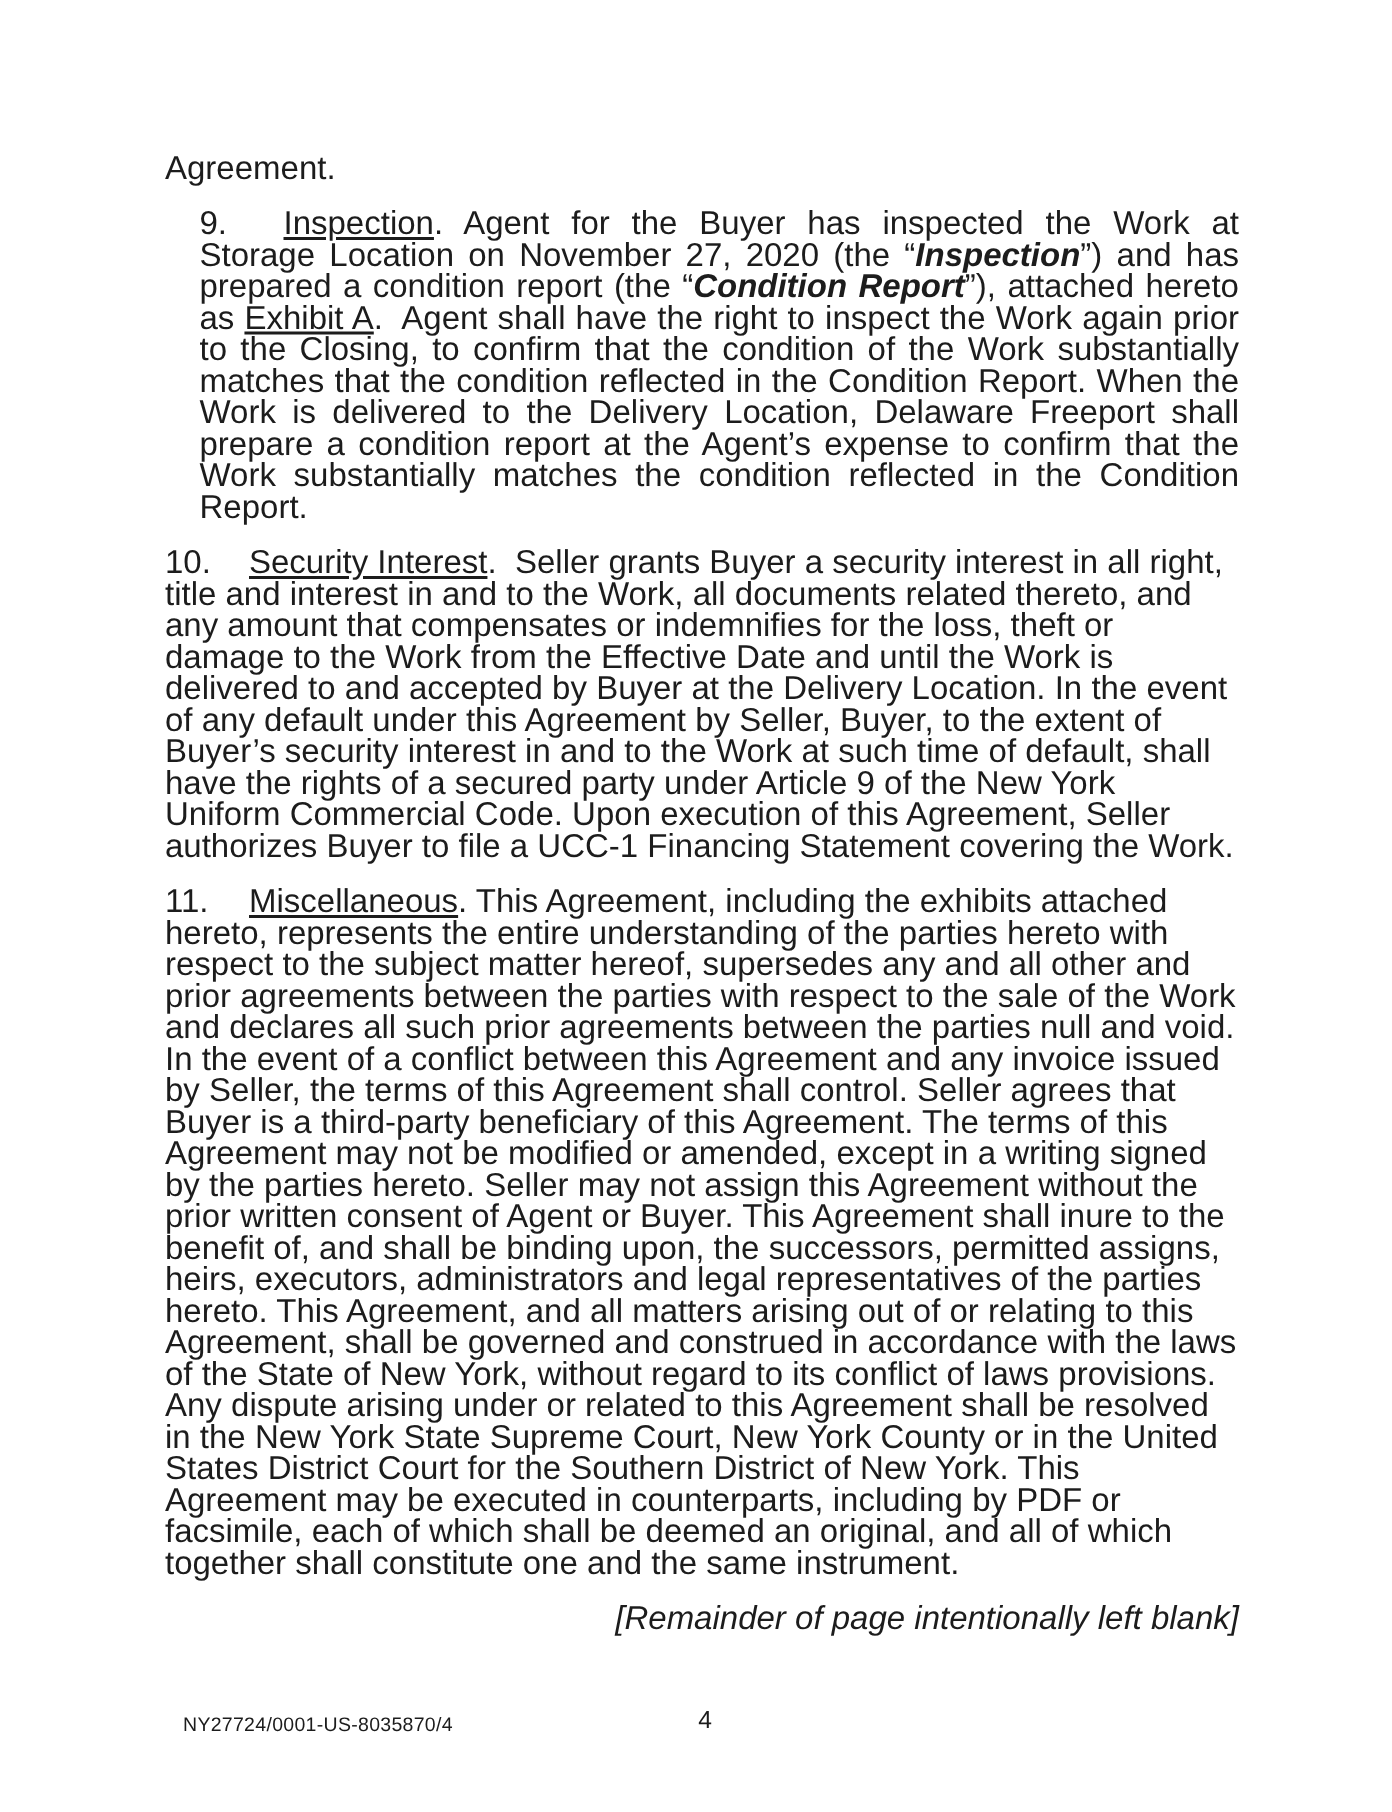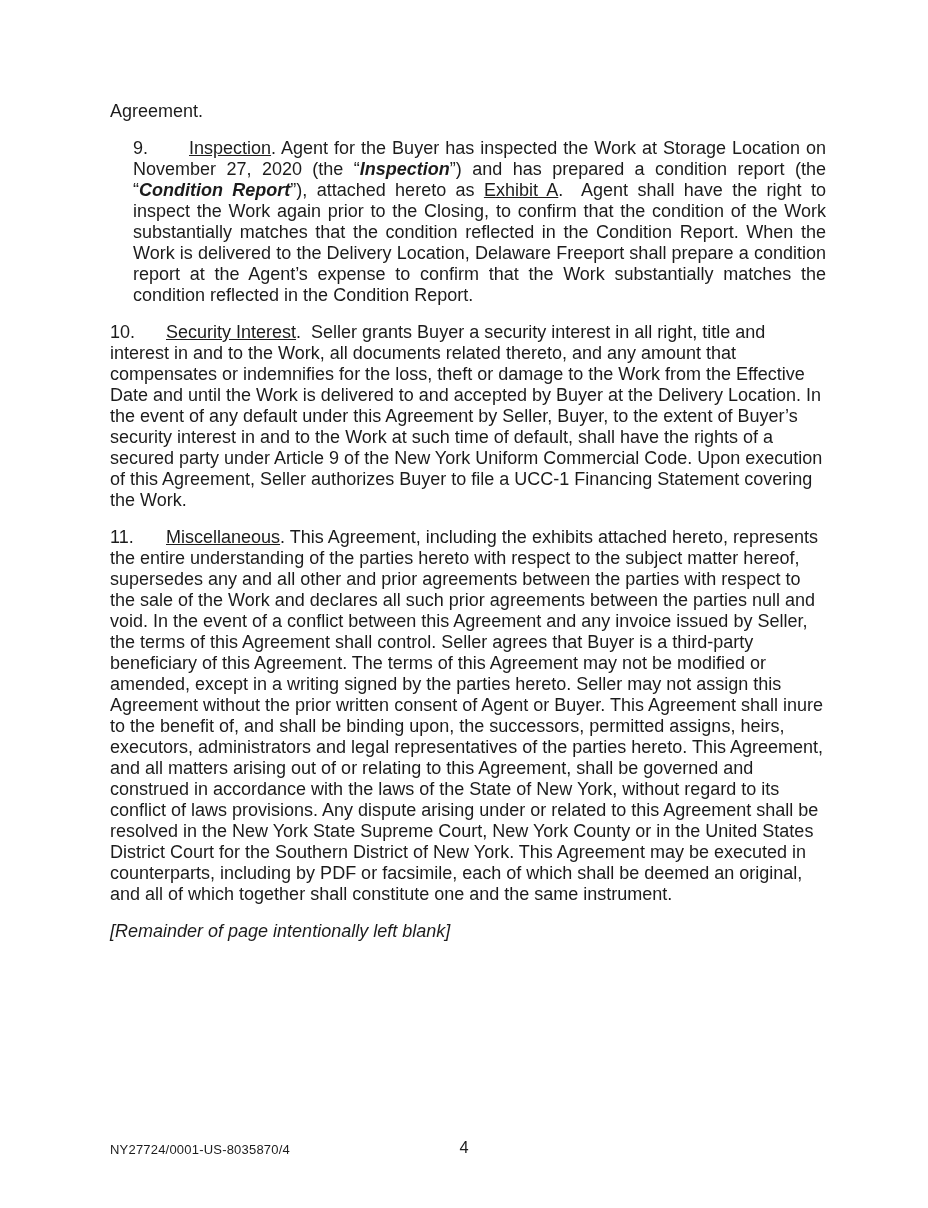--- a/index.html
+++ b/index.html
@@ -19,35 +19,35 @@
     position: relative;
     width: 928px;
     height: 1208px;
     background: #ffffff;
   }
   .content {
     padding: 101px 102px 0 110px;
   }
   p.para {
     margin: 0 0 16px 0;
-    font-size: 18px;
+    font-size: 22px;
     line-height: 21px;
     text-align: left;
   }
   p.justify { text-align: justify; margin-left: 23px; }
-  p.center  { text-align: left; font-style: italic; }
+  p.center  { text-align: right; font-style: italic; }
   .run-number {
     display: inline-block;
     width: 56px;
   }
   .run-underline { text-decoration: underline; }
   .run-bolditalic { font-weight: bold; font-style: italic; }
   .footer {
     position: absolute;
-    left: 0;
+    left: 12px;
     right: 0;
     top: 1138px;
     height: 22px;
   }
   .footer .docid {
     position: absolute;
     left: 110px;
     top: 4px;
     font-size: 13px;
     letter-spacing: 0.2px;

